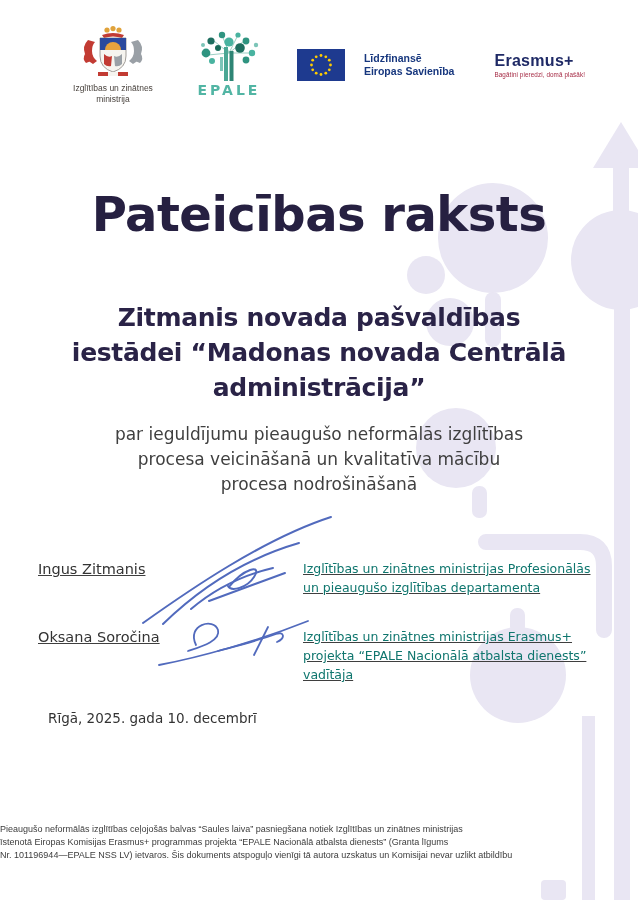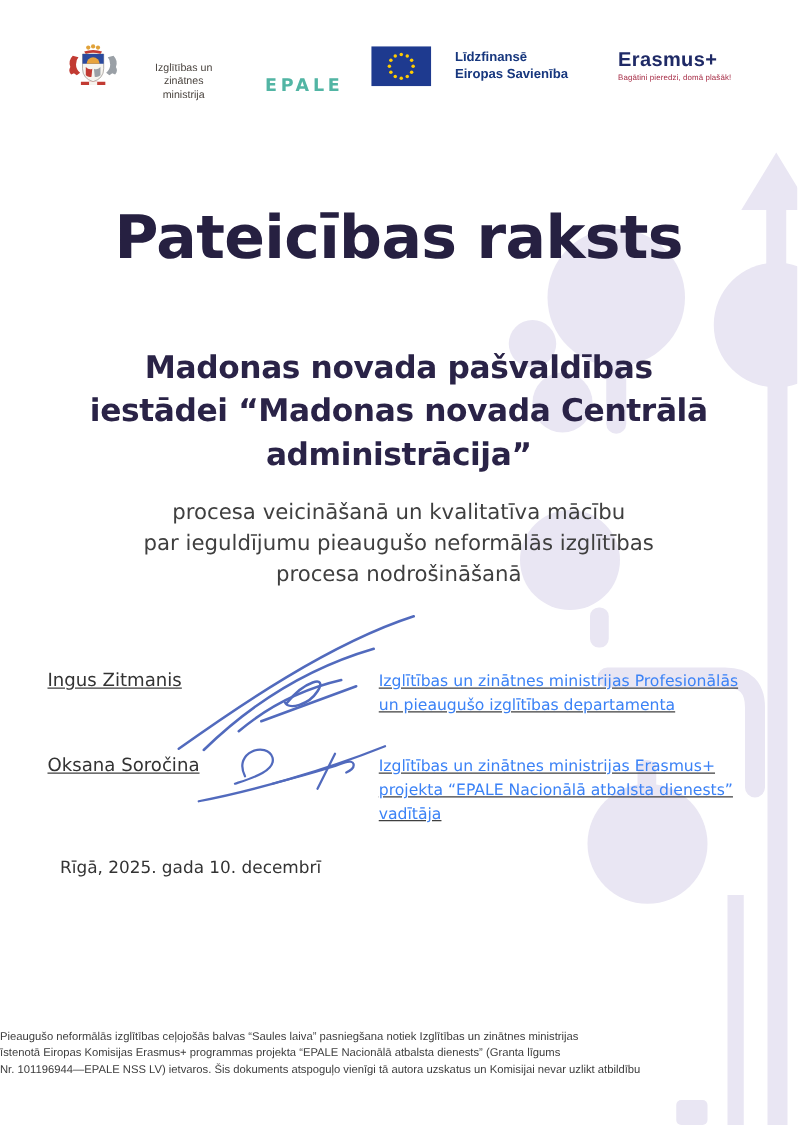--- a/index.html
+++ b/index.html
@@ -14,21 +14,21 @@
   .page{position:relative;width:638px;height:900px;}
   
   .watermark{position:absolute;top:110px;right:0;width:240px;height:790px;z-index:0;pointer-events:none;}
   
   .content{position:relative;z-index:1;width:100%;height:100%;}
   
   .logo-row{
     display:flex;justify-content:center;align-items:center;
     padding-top:26px;
   }
-  .logo-block{display:flex;flex-direction:row;align-items:flex-end;gap:25px;}
+  .logo-block{display:flex;flex-direction:column;align-items:center;}
   .ministry-block{width:120px;}
   .ministry-caption{
     font-family:"Liberation Sans", sans-serif;
     font-size:8.5px;line-height:10.5px;color:#4a443f;text-align:center;margin-top:3px;
   }
   .epale-block{width:84px;margin-left:14px;margin-top:-2px;}
   .epale-label{
     font-size:14px;font-weight:bold;color:#52b5a4;letter-spacing:3px;margin-top:1px;
     font-family:"DejaVu Sans", sans-serif;
   }
@@ -68,21 +68,21 @@
   .sig-section{position:relative;margin-top:62px;padding:0 22px 0 38px;}
   .sig-row{
     display:grid;
     grid-template-columns:150px 115px 1fr;
     align-items:start;
     position:relative;
     text-decoration:underline;
   }
   .sig-row + .sig-row{margin-top:30px;}
   .sig-name{font-size:14.5px;color:#333;padding-top:2px;white-space:nowrap;}
-  .sig-title{font-size:12.5px;line-height:19px;color:#3b82f6;}
+  .sig-title{font-size:12.5px;line-height:19px;color:#0f766e;}
   .sig-ink{position:absolute;pointer-events:none;}
   .sig-ink-1{left:95px;top:-48px;}
   .sig-ink-2{left:118px;top:-12px;}
   .date-line{margin-top:26px;padding-left:48px;font-size:13.5px;color:#333;}
   
   .footer{
     position:absolute;left:0;bottom:38px;width:100%;
     font-family:Liberation Sans, sans-serif;
     font-size:9px;line-height:13px;color:#3c3c3c;
   }
@@ -201,28 +201,28 @@
       <div class="erasmus-block">
         <div class="erasmus-word">Erasmus+</div>
         <div class="erasmus-tag">Bagātini pieredzi, domā plašāk!</div>
       </div>
 
     </div>
 
     <div class="cert-title">Pateicības raksts</div>
 
     <div class="recipient">
-      <div>Madonas novada pašvaldības</div>
+      <div>Zitmanis novada pašvaldības</div>
       <div>iestādei “Madonas novada Centrālā</div>
       <div>administrācija”</div>
     </div>
 
     <div class="description">
+      <div>par ieguldījumu pieaugušo neformālās izglītības</div>
       <div>procesa veicināšanā un kvalitatīva mācību</div>
-      <div>par ieguldījumu pieaugušo neformālās izglītības</div>
       <div>procesa nodrošināšanā</div>
     </div>
 
     <div class="sig-section">
 
       <div class="sig-row">
         <div class="sig-name">Ingus Zitmanis</div>
         <div>
           <svg class="sig-ink sig-ink-1" width="205" height="120" viewBox="0 0 205 120" aria-hidden="true">
             <g fill="none" stroke="#3a56b4" stroke-width="2" stroke-linecap="round" opacity="0.88">

